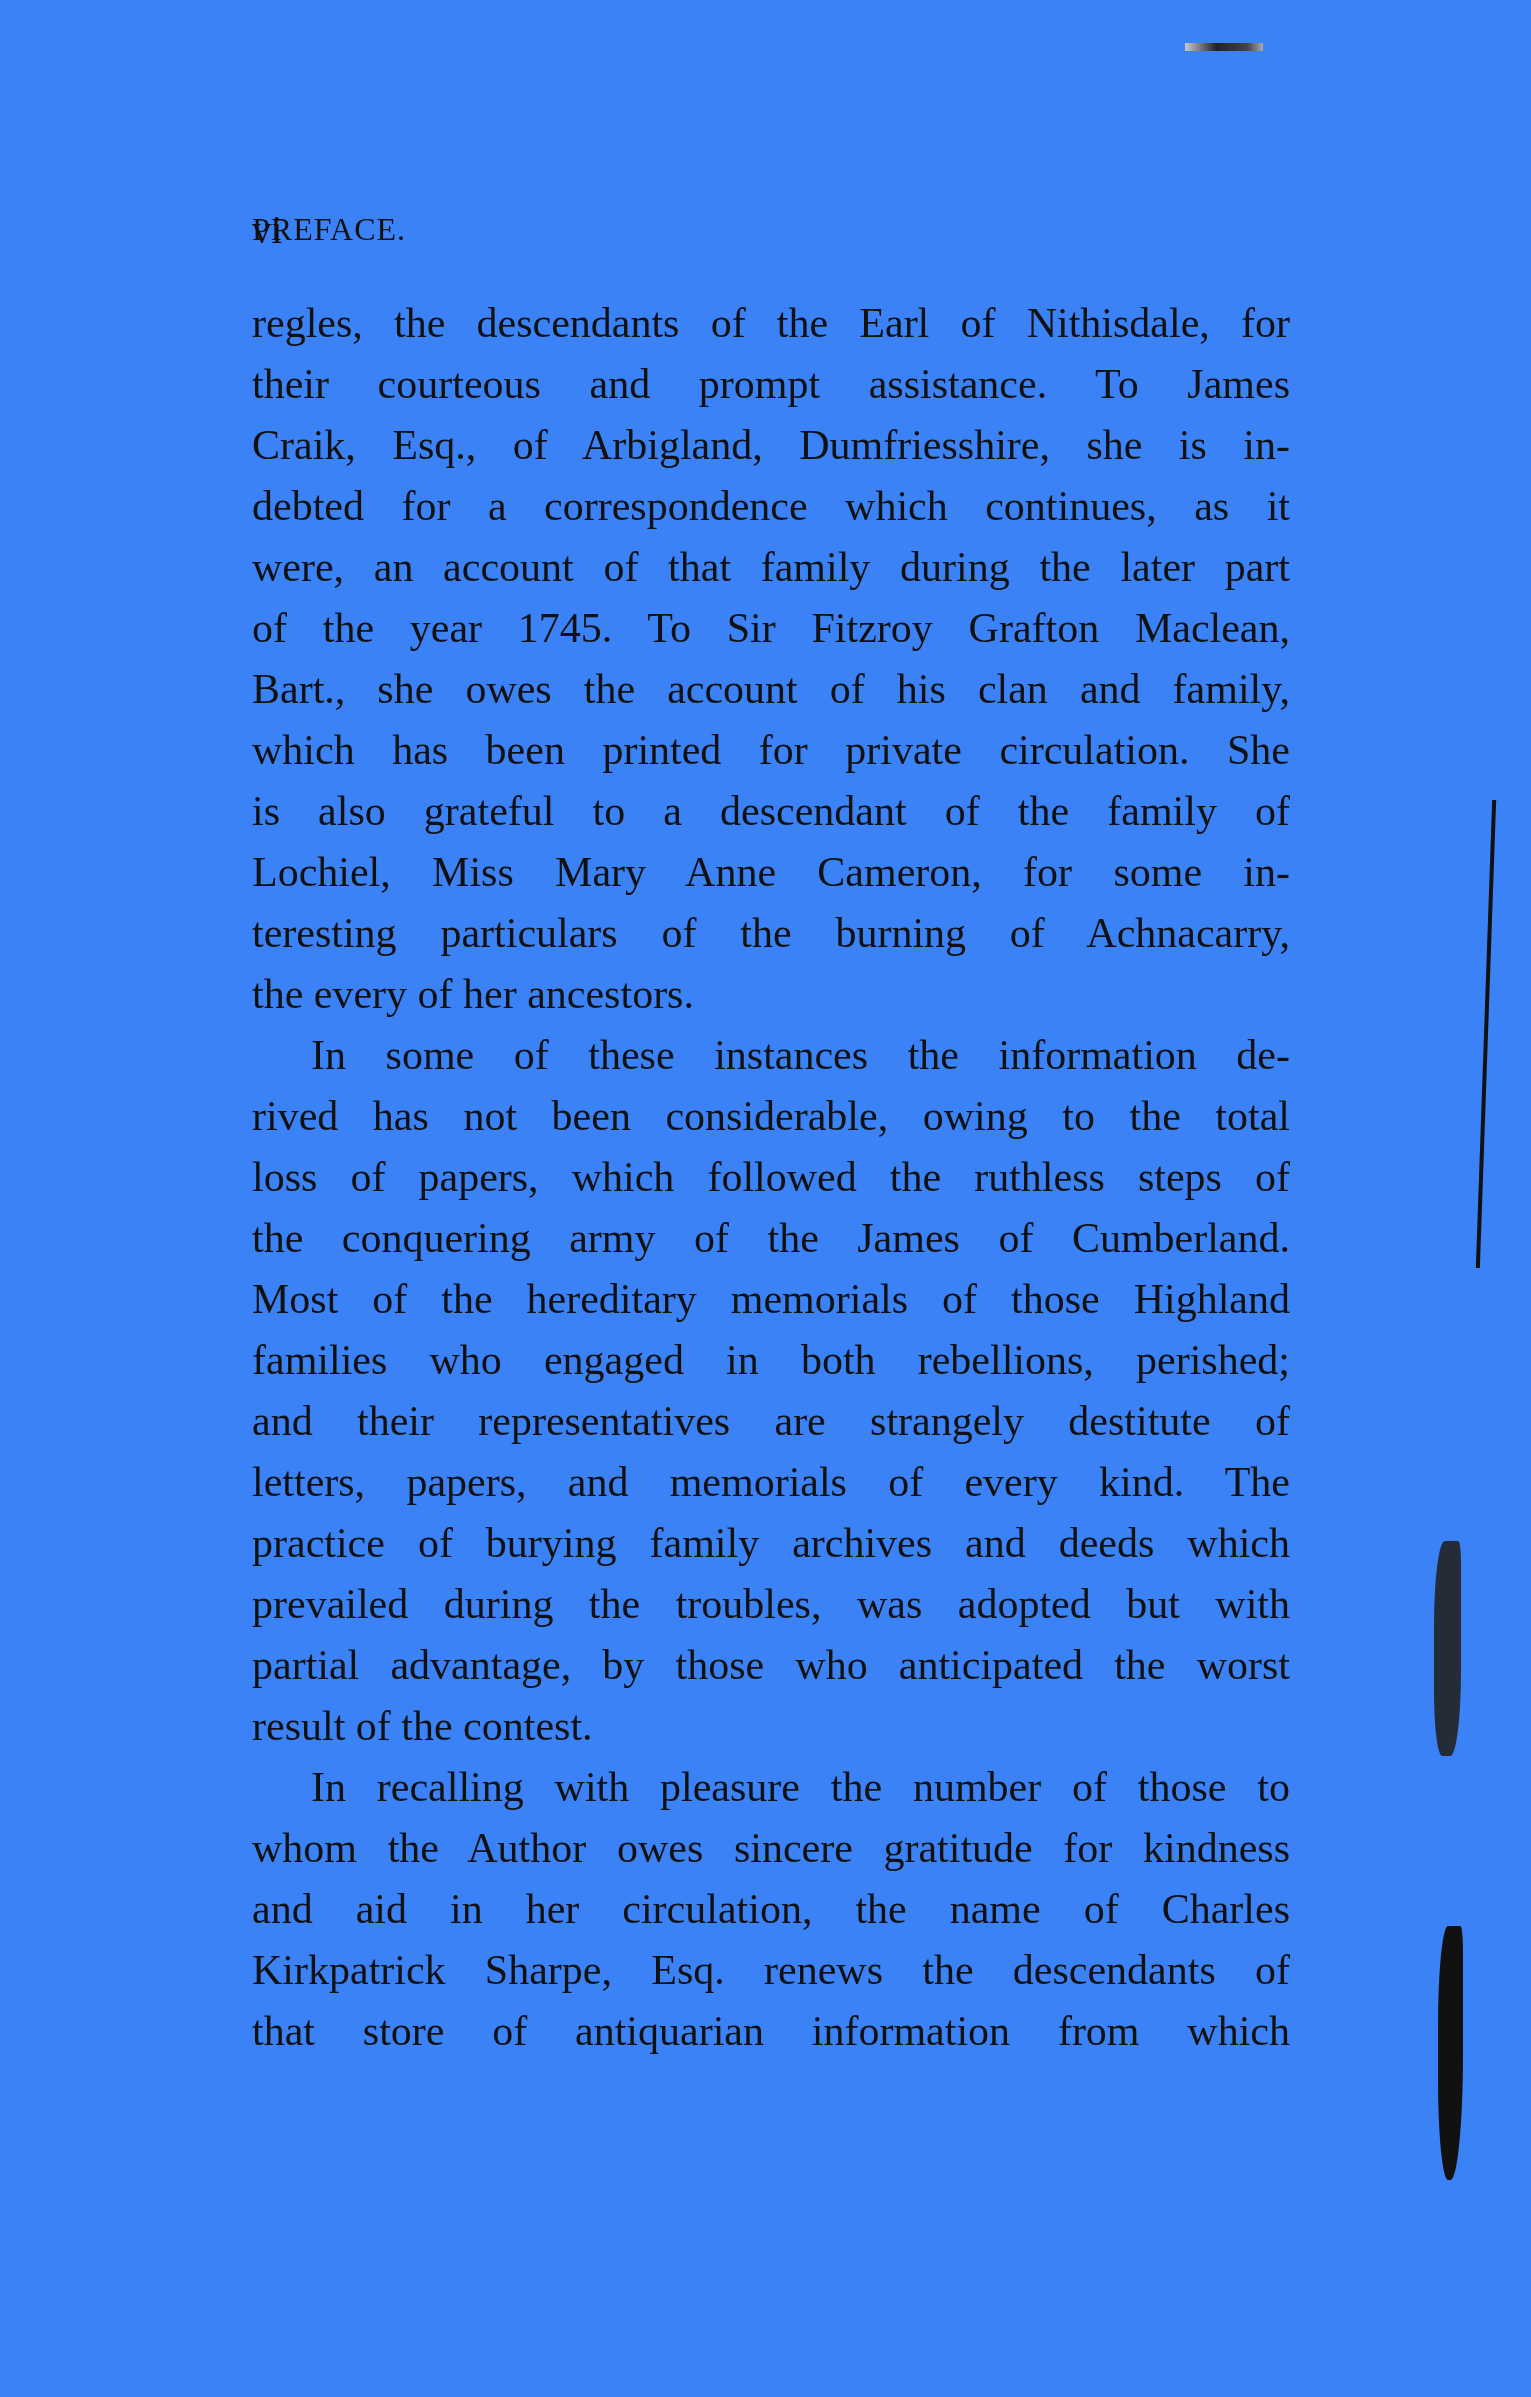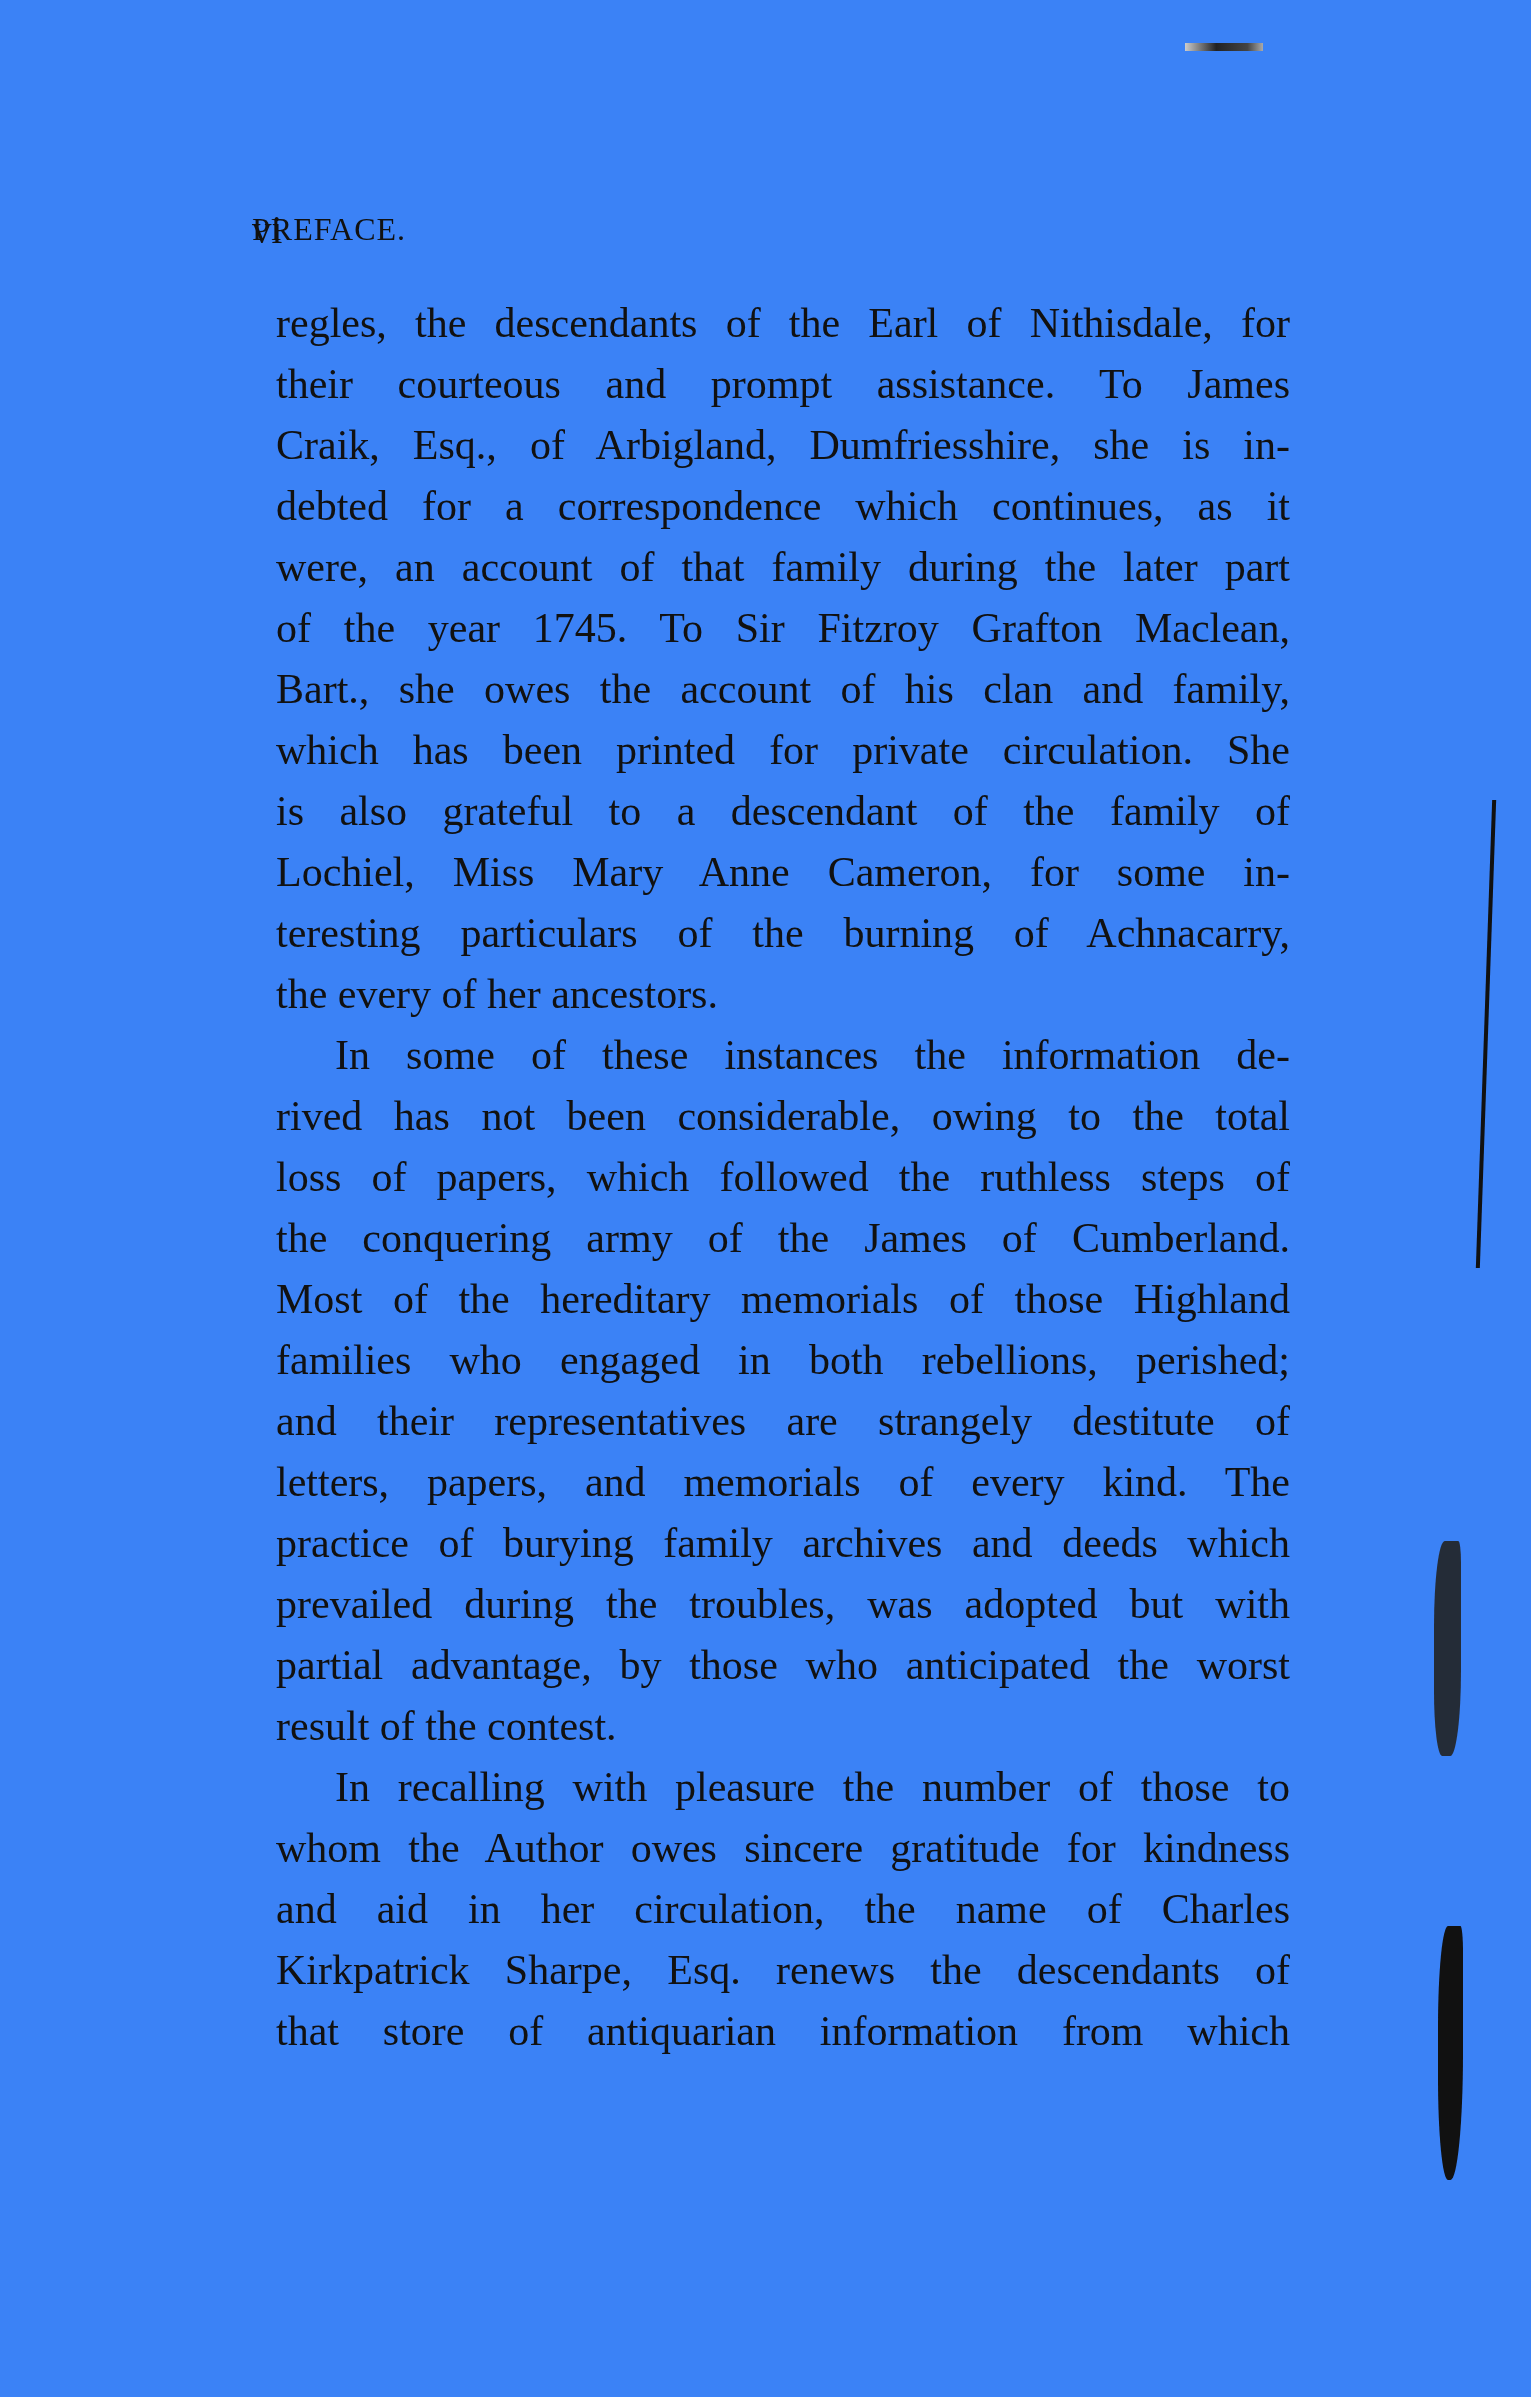--- a/index.html
+++ b/index.html
@@ -4,21 +4,21 @@
 <style>
   html, body { margin: 0; padding: 0; background: #ffffff; }
   body { width: 1531px; height: 2397px; position: relative; overflow: hidden; }
   .page { position: absolute; left: 0; top: 0; width: 1531px; height: 2397px; background: #3b82f6; }
   .running-head { position: absolute; top: 207px; left: 252px; width: 1036px; height: 49px;
     font-family: "Liberation Serif", "DejaVu Serif", serif; color: #111; }
   .folio { position: absolute; left: 0; top: 0; font-size: 39px; }
   .head-title { position: absolute; left: 0; right: 0; top: 3.9px; text-align: left; font-size: 32px; letter-spacing: 1px; }
   .body-text { position: absolute; left: 252px; top: 293px; width: 1038px;
     font-family: "Liberation Serif", "DejaVu Serif", serif; font-size: 42px; line-height: 61px; color: #111; }
-  .line { display: block; white-space: nowrap; text-align: justify; text-align-last: justify; height: 61px; margin-left: 24px; }
+  .line { display: block; white-space: nowrap; text-align: justify; text-align-last: justify; height: 61px; }
   .line.last { text-align-last: left; }
   .line.indent { padding-left: 59px; }
   .artifact-top { position: absolute; left: 1185px; top: 43px; width: 78px; height: 7.8px; background: linear-gradient(90deg,#ccc,#222 40%,#444 80%,#aaa); }
   .artifact-line { position: absolute; left: 1484px; top: 800px; width: 3.9px; height: 468px; background: #111; transform: skewX(-2deg); }
   .artifact-blob1 { position: absolute; left: 1434px; top: 1541px; width: 27px; height: 215px; background: #222; border-radius: 40% 10% 40% 30%; opacity: .9; }
   .artifact-blob2 { position: absolute; left: 1438px; top: 1926px; width: 25px; height: 254px; background: #111; border-radius: 40% 10% 50% 40%; }
 </style>
 </head>
 <body>
 

